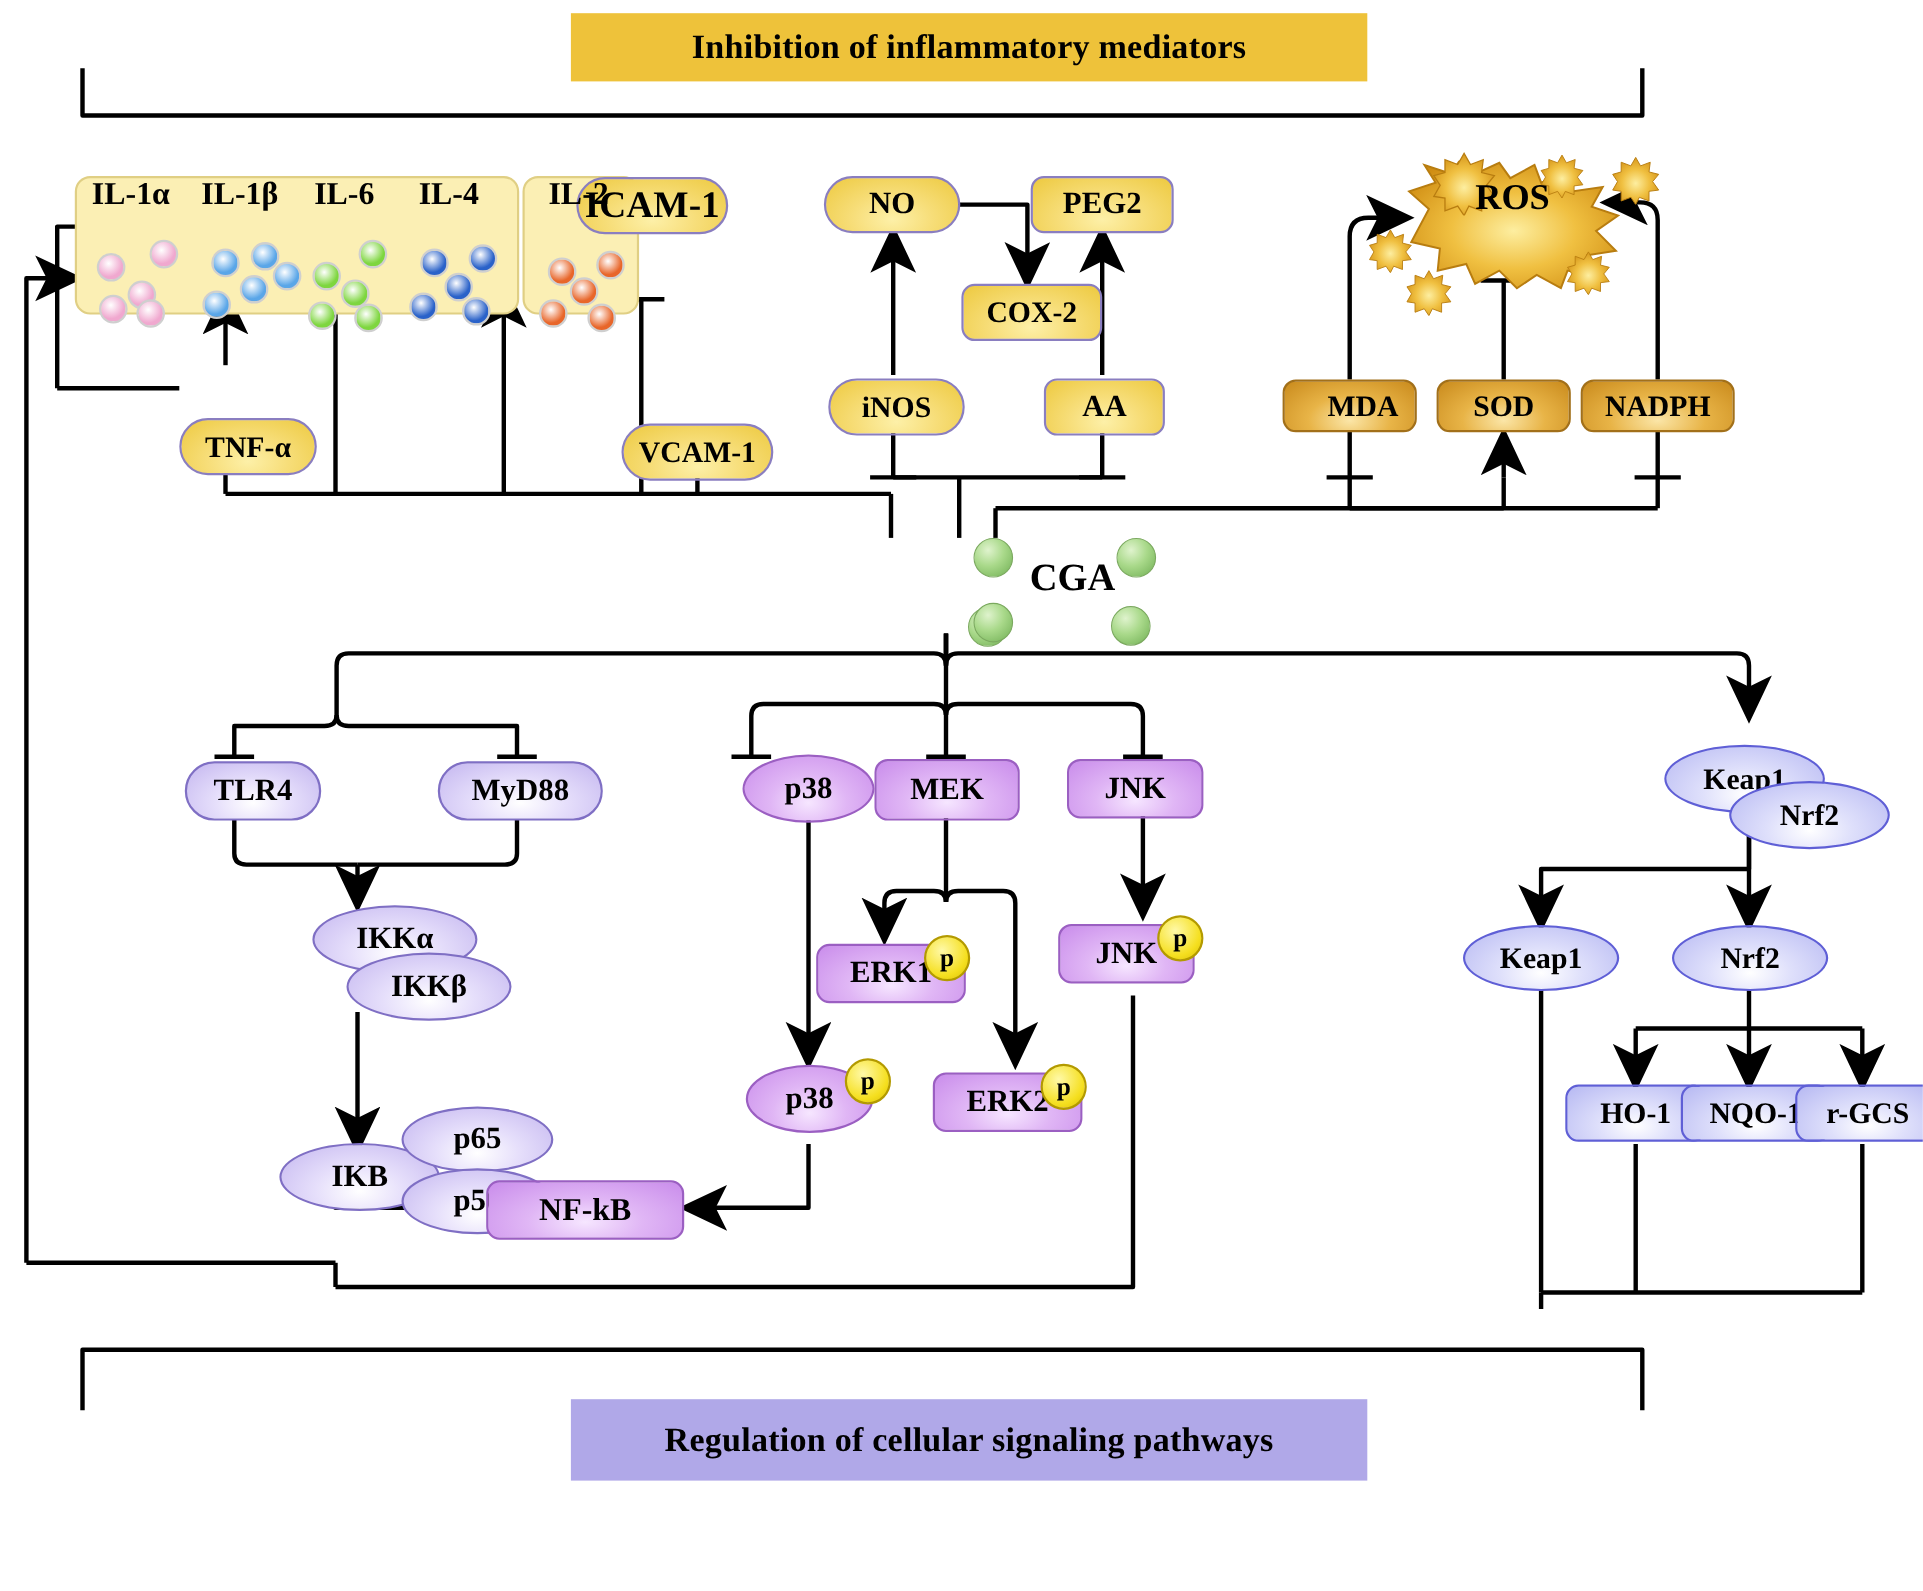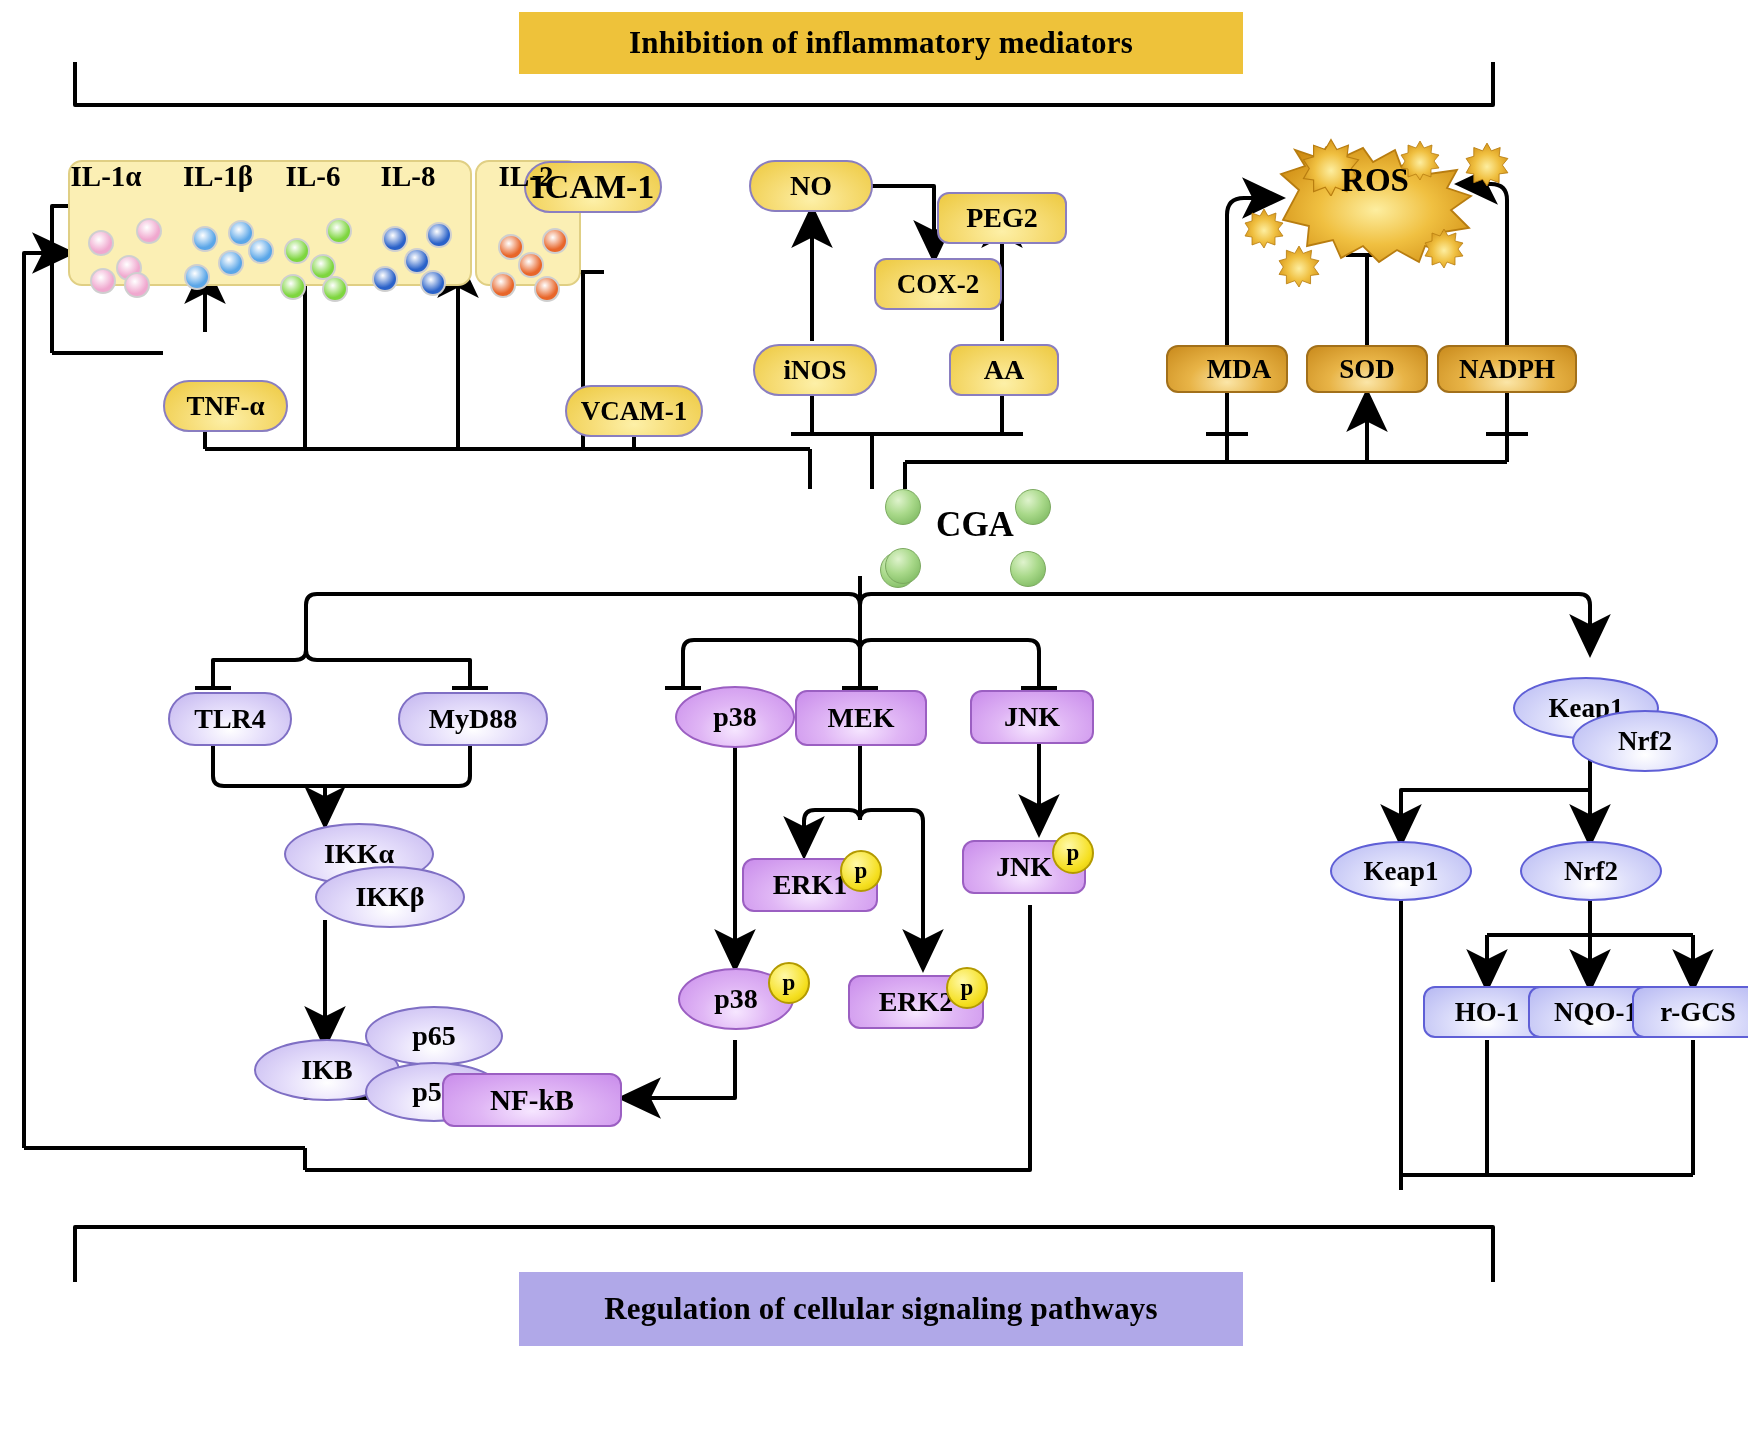--- a/index.html
+++ b/index.html
@@ -191,37 +191,37 @@
       <path d="M1693,1040 L1693,1175"></path>
       <path d="M1401,1175 L1693,1175"></path>
       <path d="M1401,1175 L1401,1190"></path>
     </g>
   </svg>
 
   <div class="banner banner-top" style="left:519px;top:12px;width:724px;height:62px;">Inhibition of inflammatory mediators</div>
   <div class="banner banner-bottom" style="left:519px;top:1272px;width:724px;height:74px;">Regulation of cellular signaling pathways</div>
 
   <div class="cytobox" style="left:68px;top:160px;width:400px;height:122px;"></div>
-  <div class="cyto-label" style="left:56px;top:160px;width:100px;">IL-1α</div>
+  <div class="cyto-label" style="left:69px;top:160px;width:100px;">IL-1α</div>
   <div class="cyto-label" style="left:168px;top:160px;width:100px;">IL-1β</div>
   <div class="cyto-label" style="left:268px;top:160px;width:90px;">IL-6</div>
-  <div class="cyto-label" style="left:358px;top:160px;width:100px;">IL-8</div>
+  <div class="cyto-label" style="left:358px;top:160px;width:100px;">IL-4</div>
 
   <div class="cytobox" style="left:475px;top:160px;width:102px;height:122px;"></div>
   <div class="cyto-label" style="left:475px;top:160px;width:102px;">IL-2</div>
 
   <div class="node pill y" style="left:163px;top:380px;width:125px;height:52px;font-size:27px;">TNF-α</div>
 
   <div class="node pill y" style="left:524px;top:161px;width:138px;height:52px;font-size:34px;">ICAM-1</div>
 
   <div class="node pill y" style="left:565px;top:385px;width:138px;height:52px;font-size:27px;">VCAM-1</div>
 
   <div class="node pill y" style="left:749px;top:160px;width:124px;height:52px;font-size:28px;">NO</div>
 
-  <div class="node rrect y" style="left:937px;top:160px;width:130px;height:52px;font-size:28px;margin-top:32px;">PEG2</div>
+  <div class="node rrect y" style="left:937px;top:160px;width:130px;height:52px;font-size:28px;">PEG2</div>
 
   <div class="node rrect y" style="left:874px;top:258px;width:128px;height:52px;font-size:27px;">COX-2</div>
 
   <div class="node pill y" style="left:753px;top:344px;width:124px;height:52px;font-size:27px;">iNOS</div>
 
   <div class="node rrect y" style="left:949px;top:344px;width:110px;height:52px;font-size:28px;">AA</div>
 
   <svg class="star" style="left:1275px;top:146px;width:200px;height:118px;" viewBox="0 0 100 59">
     <defs>
       <radialGradient id="rg" cx="50%" cy="55%" r="62%">

